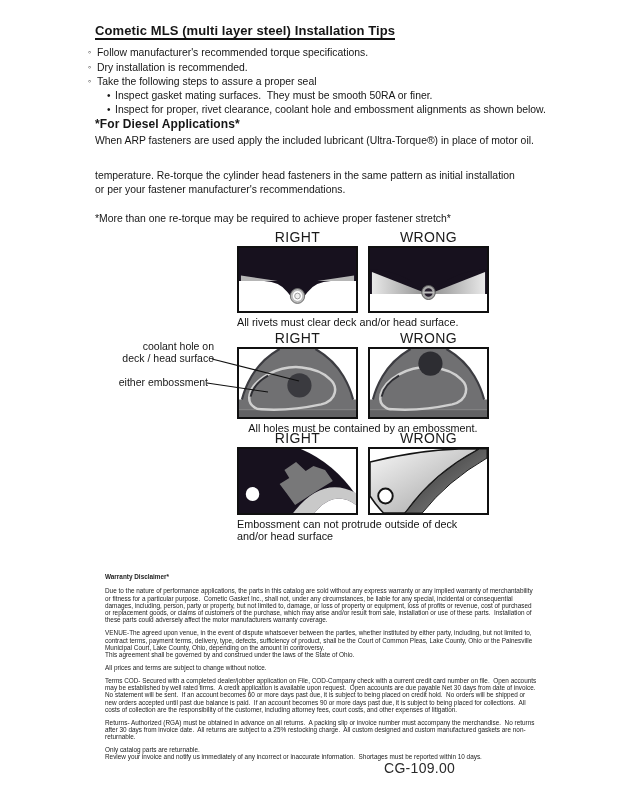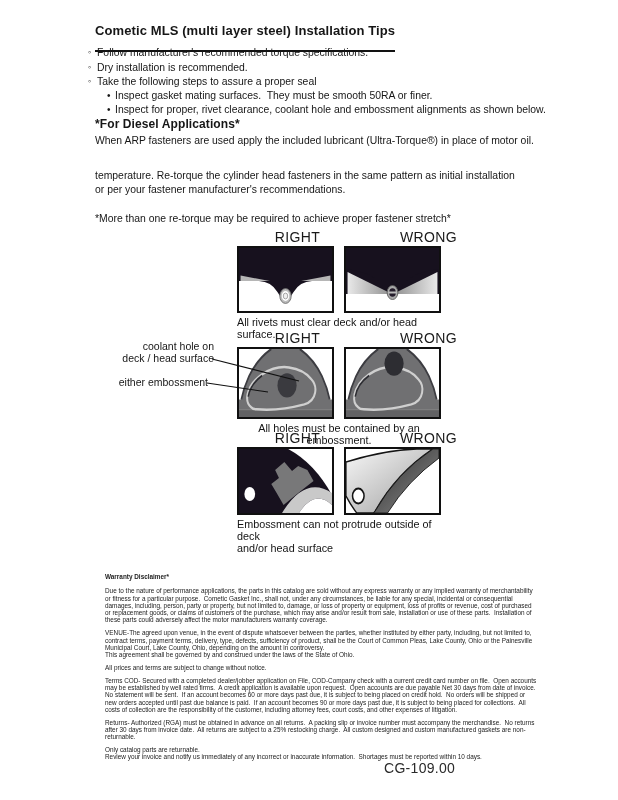--- a/index.html
+++ b/index.html
@@ -1,31 +1,31 @@
 <!DOCTYPE html>
 <html><head>
 <meta charset="utf-8">
 <style>
   html,body{margin:0;padding:0;background:#ffffff;}
   #page{position:relative;width:618px;height:800px;background:#ffffff;overflow:hidden;
         font-family:"Liberation Sans","DejaVu Sans",sans-serif;color:#161616;}
   .abs{position:absolute;}
   [data-bind]{white-space:pre-wrap;}
   
-  .title{font-size:13px;font-weight:bold;border-bottom:2px solid #121212;padding-bottom:12px;letter-spacing:.1px;}
+  .title{font-size:13px;font-weight:bold;border-bottom:2px solid #121212;padding-bottom:0;letter-spacing:.1px;}
   
   .bullets{font-size:10.4px;line-height:14.2px;width:510px;}
   .b1 .mark{display:inline-block;width:9px;font-size:9px;vertical-align:0.5px;}
   .b2{padding-left:19px;}
   .b2 .mark{display:inline-block;width:8px;font-size:10px;}
   
   .h2{font-size:12px;font-weight:bold;letter-spacing:.1px;}
   .para{font-size:10.4px;line-height:14.4px;}
   
-  .dwrap{width:204px;}
+  .dwrap{width:252px;}
   .dlabels{display:flex;width:252px;}
   .dlabels span{display:block;width:121px;text-align:center;font-size:14px;letter-spacing:.4px;color:#1a1a1a;}
   .dlabels span:last-child{margin-left:10px;}
   .dboxes{display:flex;margin-top:1px;}
   .dbox{width:121px;border:2px solid #101010;background:#fff;box-sizing:border-box;}
   .dbox + .dbox{margin-left:10px;}
   .dbox svg{display:block;width:100%;height:100%;}
   .dcap{font-size:10.8px;margin-top:3px;color:#141414;}
   .dcap.center{text-align:center;}
   

